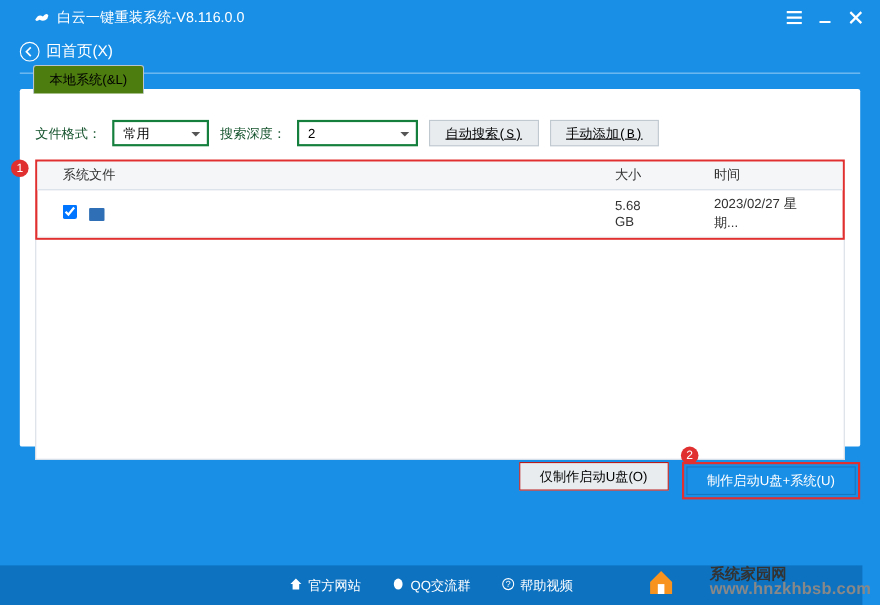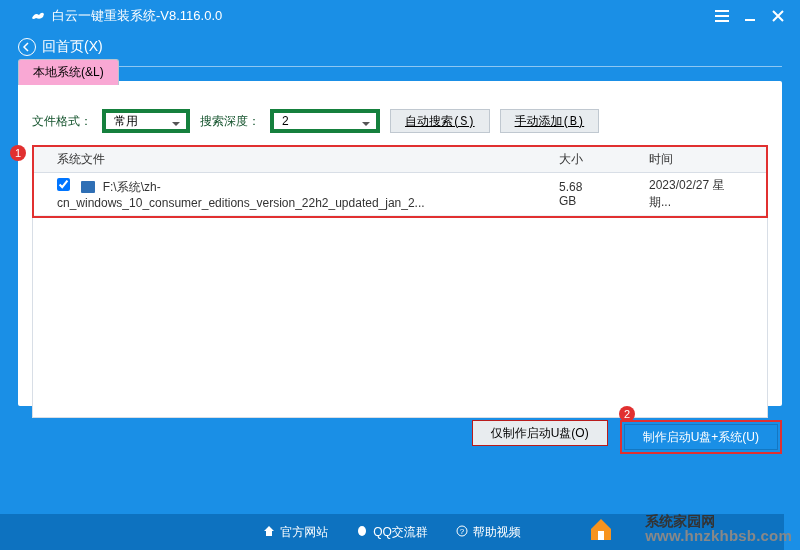--- a/index.html
+++ b/index.html
@@ -5,24 +5,24 @@
 * { margin: 0; padding: 0; box-sizing: border-box; font-family: "Microsoft YaHei", Arial, sans-serif; }
 body { width: 800px; height: 550px; overflow: hidden; background: #1a8fe6; position: relative; }
 .titlebar { height: 32px; display: flex; align-items: center; padding: 0 8px; color: #fff; font-size: 13px; margin-left: 22px; }
 .titlebar .logo { margin-right: 6px; display: inline-flex; }
 .titlebar .spacer { flex: 1; }
 .titlebar .win-btn { width: 28px; height: 24px; display: flex; align-items: center; justify-content: center; cursor: pointer; }
 .back-row { padding: 6px 18px 10px; color: #fff; font-size: 14px; display: flex; align-items: center; }
 .back-row .circ { width: 18px; height: 18px; border: 1.5px solid #fff; border-radius: 50%; display: flex; align-items: center; justify-content: center; margin-right: 6px; }
 .under { height: 1px; background: rgba(255,255,255,.5); margin: 0 18px; }
 .content { position: relative; background: #fff; margin: 14px 18px 0; border-radius: 2px; padding: 10px 14px 18px; height: 325px; }
-.tab { position: absolute; top: -22px; left: 0; background: #f9a8d4; padding: 4px 14px; font-size: 12px; border: 1px solid #b8c4d0; border-bottom: none; border-radius: 3px 3px 0 0; }
+.tab { position: absolute; top: -22px; left: 12px; background: #4d7c0f; padding: 4px 14px; font-size: 12px; border: 1px solid #b8c4d0; border-bottom: none; border-radius: 3px 3px 0 0; }
 .filters { display: flex; align-items: center; gap: 10px; margin: 18px 0 12px; font-size: 12px; }
 .filters label { color: #14532d; }
-.select { border: 4px solid #15803d; height: 24px; padding: 0 22px 0 8px; font-size: 12px; background: #fff; min-width: 88px; display: inline-flex; align-items: center; position: relative; }
+.select { border: 2px solid #15803d; height: 24px; padding: 0 22px 0 8px; font-size: 12px; background: #fff; min-width: 88px; display: inline-flex; align-items: center; position: relative; }
 .select:after { content: ""; position: absolute; right: 6px; top: 9px; border: 4px solid transparent; border-top-color: #555; }
 .btn { height: 24px; padding: 0 14px; font-size: 12px; background: #e8ecef; border: 1px solid #c0c8d0; cursor: pointer; display: inline-flex; align-items: center; font-family: Liberation Mono, monospace; }
 .btn.u { text-decoration: underline; }
 .table-wrap { border: 2px solid #e13030; position: relative; }
 .badge { position: absolute; left: -24px; top: -2px; width: 16px; height: 16px; background: #e13030; color: #fff; border-radius: 50%; font-size: 11px; display: flex; align-items: center; justify-content: center; }
 .badge2 { position: absolute; right: 145px; top: -16px; width: 16px; height: 16px; background: #e13030; color: #fff; border-radius: 50%; font-size: 11px; display: flex; align-items: center; justify-content: center; }
 .thead { display: flex; background: #f4f6f8; border-bottom: 1px solid #d8dee6; font-size: 12px; color: #333; }
 .thead > div, .trow > div { padding: 4px 23px; }
 .c1 { flex: 1; }
 .c2 { width: 90px; }
@@ -97,21 +97,20 @@
     <div class="badge">1</div>
     <div class="thead">
       <div class="c1">系统文件</div>
       <div class="c2">大小</div>
       <div class="c3">时间</div>
     </div>
     <div class="trow">
       <div class="c1">
         <input type="checkbox" checked="" style="">
         <span class="disk-icon"></span>
-        <span>F:\系统\zh-cn_windows_10_consumer_editions_version_22h2_updated_jan_2...</span>
       </div>
       <div class="c2">5.68 GB</div>
       <div class="c3">2023/02/27 星期...</div>
     </div>
   </div>
   <div class="table-body"></div>
 </div>
 
 <div class="actions">
   <button class="act-btn">仅制作启动U盘(O)</button>

